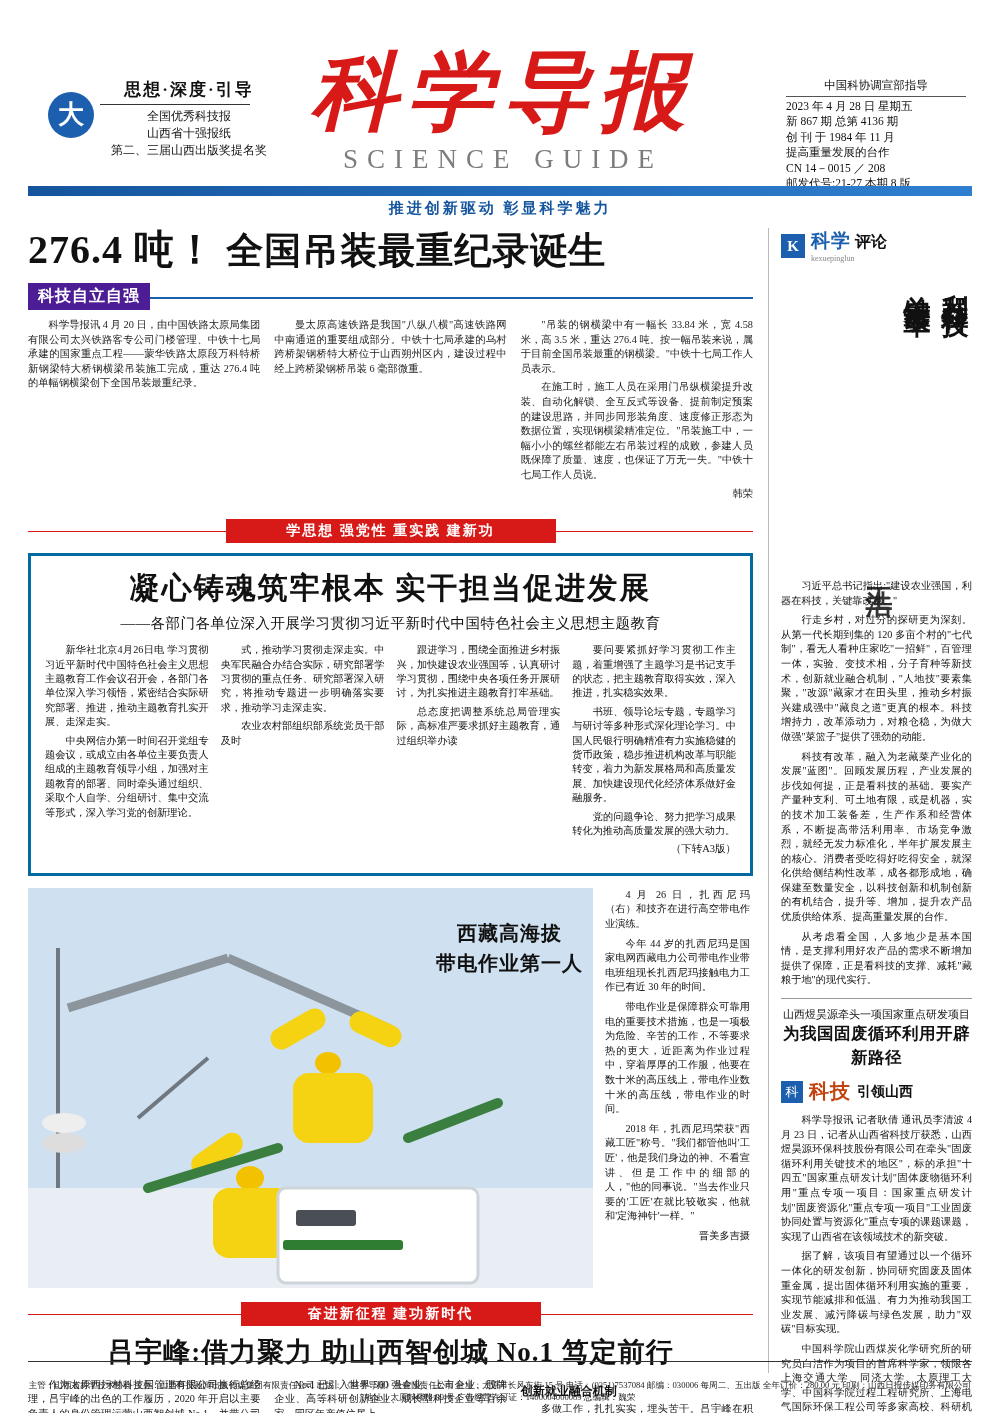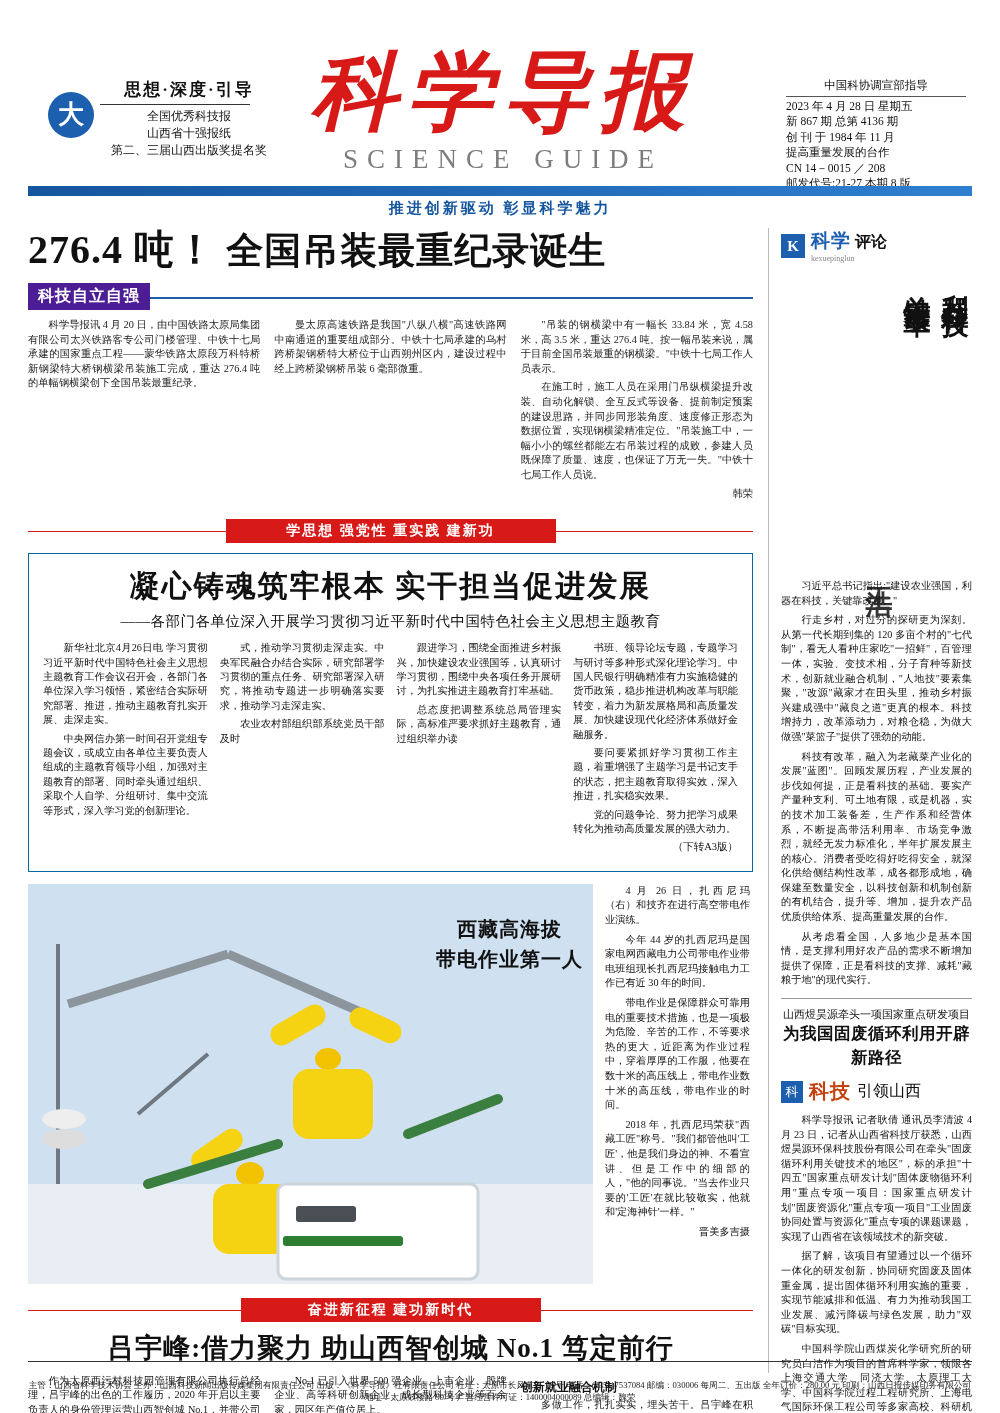--- a/index.html
+++ b/index.html
@@ -47,21 +47,21 @@
   .three .c p{margin:0 0 4px 0;text-indent:2em;}
   .byline{text-align:right;font-size:10.3px;}
 
   
   .ribbon{margin:12px auto 0;width:330px;background:#d71a18;color:#fff;text-align:center;
           font-size:14px;font-weight:bold;padding:3px 0;letter-spacing:2px;}
   .ribbon-wrap{position:relative;margin-top:14px;}
   .ribbon-wrap .hr{position:absolute;left:0;right:0;top:12px;border-top:1px solid #d71a18;}
   .ribbon-wrap .ribbon{position:relative;z-index:2;margin-top:0;}
 
-  .box{border:1px solid #0369a1;padding:12px 14px;margin-top:10px;}
+  .box{border:3px solid #0369a1;padding:12px 14px;margin-top:10px;}
   .bigtitle{font-size:30px;font-weight:bold;text-align:center;letter-spacing:2px;line-height:40px;}
   .subtitle{font-size:14.5px;text-align:center;margin-top:6px;letter-spacing:0.5px;}
   .fourcol{display:flex;gap:12px;margin-top:10px;}
   .fourcol .c{width:25%;font-size:10.2px;line-height:14.4px;text-align:justify;}
   .fourcol .c p{margin:0 0 4px 0;text-indent:2em;}
   .jump{text-align:right;font-size:10.5px;margin-top:4px;}
 
   
   .photo-sec{margin-top:12px;position:relative;display:flex;gap:12px;}
   .photo{width:565px;height:400px;position:relative;overflow:hidden;background:#fca5a5;}
@@ -92,21 +92,21 @@
   .vtitle div{writing-mode:vertical-rl;font-size:27px;font-weight:bold;letter-spacing:4px;line-height:34px;}
   .vsub{writing-mode:vertical-rl;font-size:11px;color:#333;letter-spacing:1px;align-self:flex-end;}
   .rbody{font-size:10.2px;line-height:14.6px;text-align:justify;margin-top:6px;}
   .rbody p{margin:0 0 5px 0;text-indent:2em;}
   .rdiv{border-top:1px solid #999;margin:10px 0 8px;}
   .rsmall{font-size:11px;text-align:center;}
   .rhead{font-size:16.5px;font-weight:bold;text-align:center;line-height:24px;letter-spacing:0.5px;}
   .brand{display:flex;align-items:center;gap:6px;margin:8px 0;}
   .brand .bk{width:22px;height:22px;background:#1b5fae;color:#fff;font-size:13px;text-align:center;line-height:22px;}
   .brand .b1{font-size:20px;font-weight:bold;color:#c2410c;letter-spacing:1px;}
-  .brand .b2{font-size:16px;font-weight:normal;color:#111;}
+  .brand .b2{font-size:14px;font-weight:bold;color:#111;}
 
   
   .footer{position:absolute;left:28px;right:28px;bottom:10px;border-top:1px solid #333;padding-top:17px;
           font-size:8.6px;color:#222;text-align:center;line-height:12px;}
 </style>
 </head>
 <body>
 
 <div class="page">
 
@@ -181,22 +181,22 @@
           </div>
           <div class="c">
             <p>式，推动学习贯彻走深走实。中央军民融合办结合实际，研究部署学习贯彻的重点任务、研究部署深入研究，将推动专题进一步明确落实要求，推动学习走深走实。</p>
             <p>农业农村部组织部系统党员干部及时</p>
           </div>
           <div class="c">
             <p>跟进学习，围绕全面推进乡村振兴，加快建设农业强国等，认真研讨学习贯彻，围绕中央各项任务开展研讨，为扎实推进主题教育打牢基础。</p>
             <p>总态度把调整系统总局管理实际，高标准严要求抓好主题教育，通过组织举办读</p>
           </div>
           <div class="c">
+            <p>要问要紧抓好学习贯彻工作主题，着重增强了主题学习是书记支手的状态，把主题教育取得实效，深入推进，扎实稳实效果。</p>
             <p>书班、领导论坛专题，专题学习与研讨等多种形式深化理论学习。中国人民银行明确精准有力实施稳健的货币政策，稳步推进机构改革与职能转变，着力为新发展格局和高质量发展、加快建设现代化经济体系做好金融服务。</p>
-            <p>要问要紧抓好学习贯彻工作主题，着重增强了主题学习是书记支手的状态，把主题教育取得实效，深入推进，扎实稳实效果。</p>
             <p>党的问题争论、努力把学习成果转化为推动高质量发展的强大动力。</p>
             <p class="jump">（下转A3版）</p>
           </div>
         </div>
       </div>
 
       <div class="photo-sec">
         <div class="photo">
           <div class="sky"></div>
 

